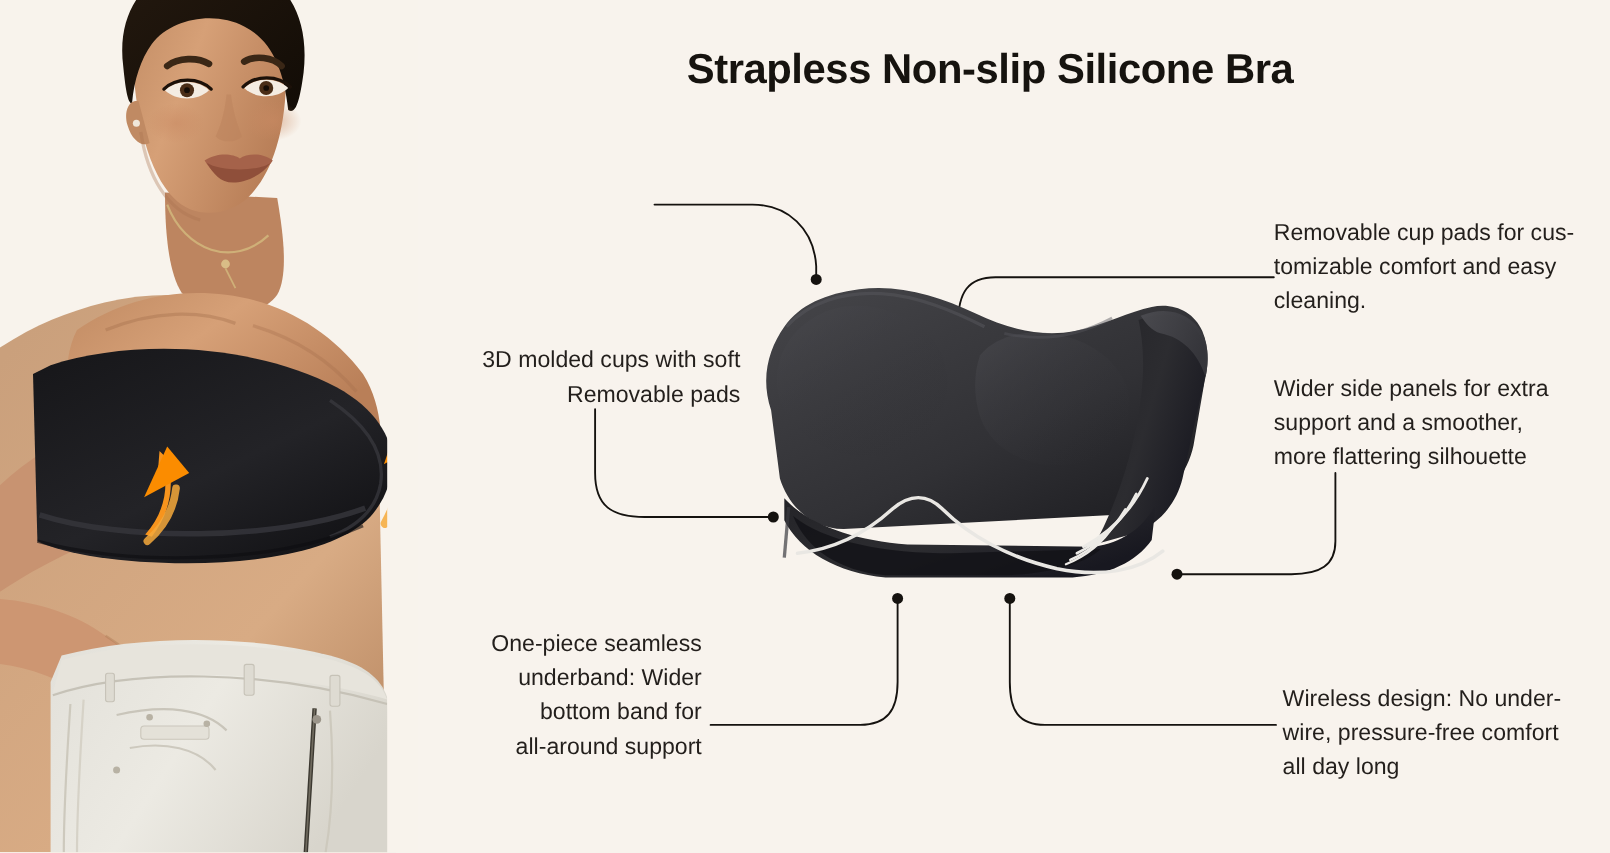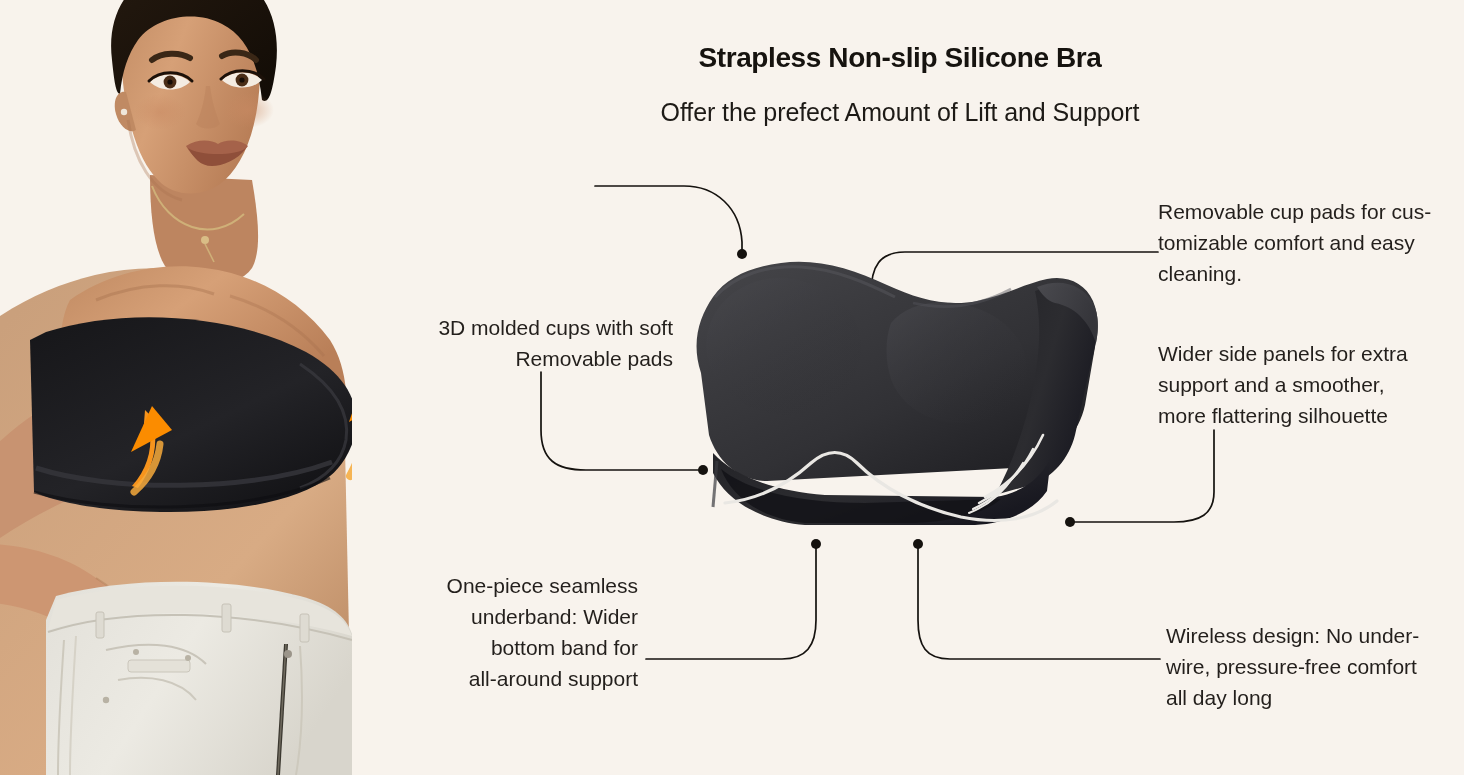--- a/index.html
+++ b/index.html
@@ -16,21 +16,21 @@
   
   .model-photo{
     position:absolute;left:0;top:0;width:380px;height:775px;overflow:hidden;
     background:#F8F3EC;
   }
   .model-photo svg{display:block;}
 
   
   .title{
     position:absolute;left:560px;top:42px;width:680px;text-align:center;
-    font-size:28px;font-weight:700;letter-spacing:-0.4px;color:#16130f;
+    font-size:38px;font-weight:700;letter-spacing:-0.4px;color:#16130f;
     font-family:"Liberation Sans", sans-serif;
     white-space:nowrap;
   }
   .subtitle{
     position:absolute;left:560px;top:98px;width:680px;text-align:center;
     font-size:25px;font-weight:400;color:#1d1a16;letter-spacing:-0.1px;
     white-space:nowrap;
   }
 
   
@@ -211,21 +211,20 @@
           <path d="M 350 476 C 362 454 368 430 368 408" stroke="#F6A93B" stroke-width="8" fill="none" stroke-linecap="round" opacity="0.85"></path>
           <path d="M 349 422 L 364 378 L 384 402 Z" fill="#FB8C00"></path>
         </g>
 
         <rect x="352" y="0" width="30" height="775" fill="#F8F3EC"></rect>
       </g>
     </svg>
   </div>
 
   <div class="title">Strapless Non-slip Silicone Bra</div>
-  <div class="subtitle">Offer the prefect Amount of Lift and Support</div>
 
   <svg id="leaders" viewBox="0 0 1464 775">
     <g fill="none" stroke="#15120f" stroke-width="1.7" stroke-linecap="round">
 
       <path d="M 595 186 L 684 186 C 716 186 740 208 742 242 L 742 250"></path>
 
       <path d="M 541 372 L 541 430 C 541 460 556 470 586 470 L 698 470"></path>
 
       <path d="M 646 659 L 782 659 C 806 659 816 646 816 620 L 816 548"></path>
 

